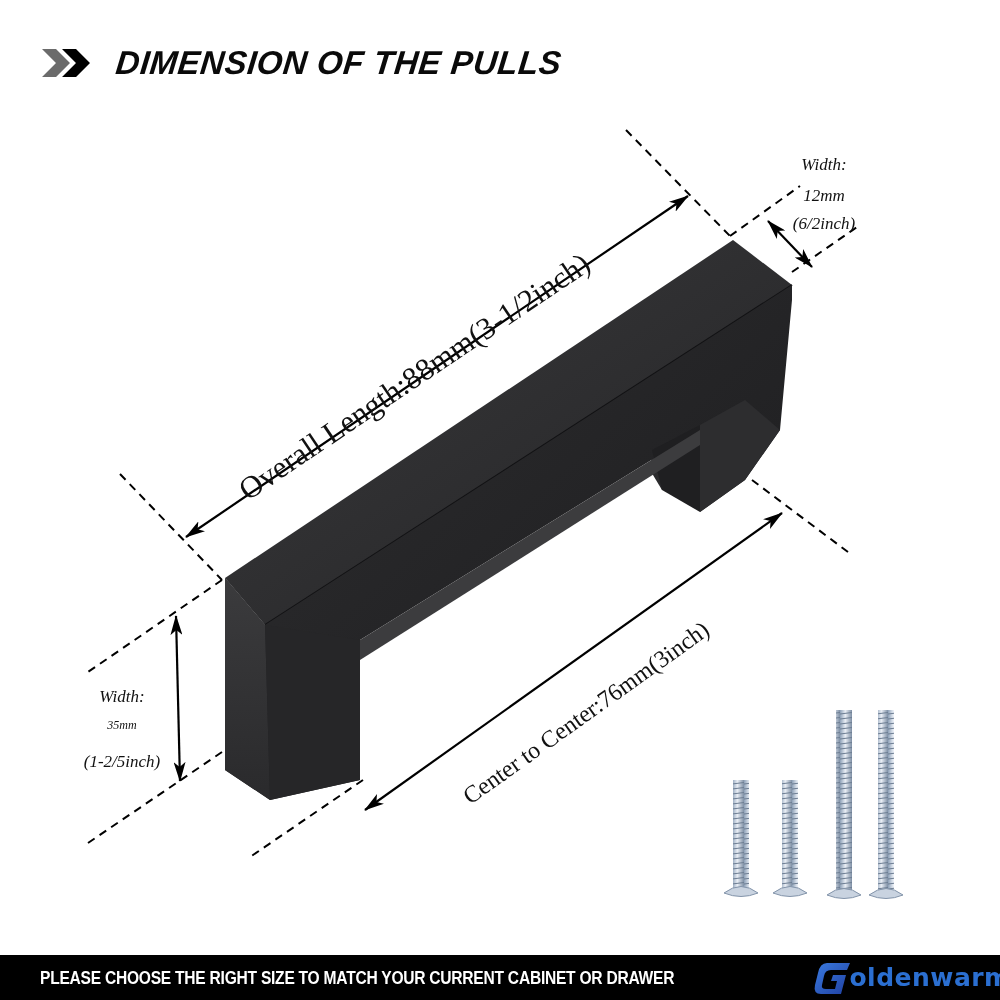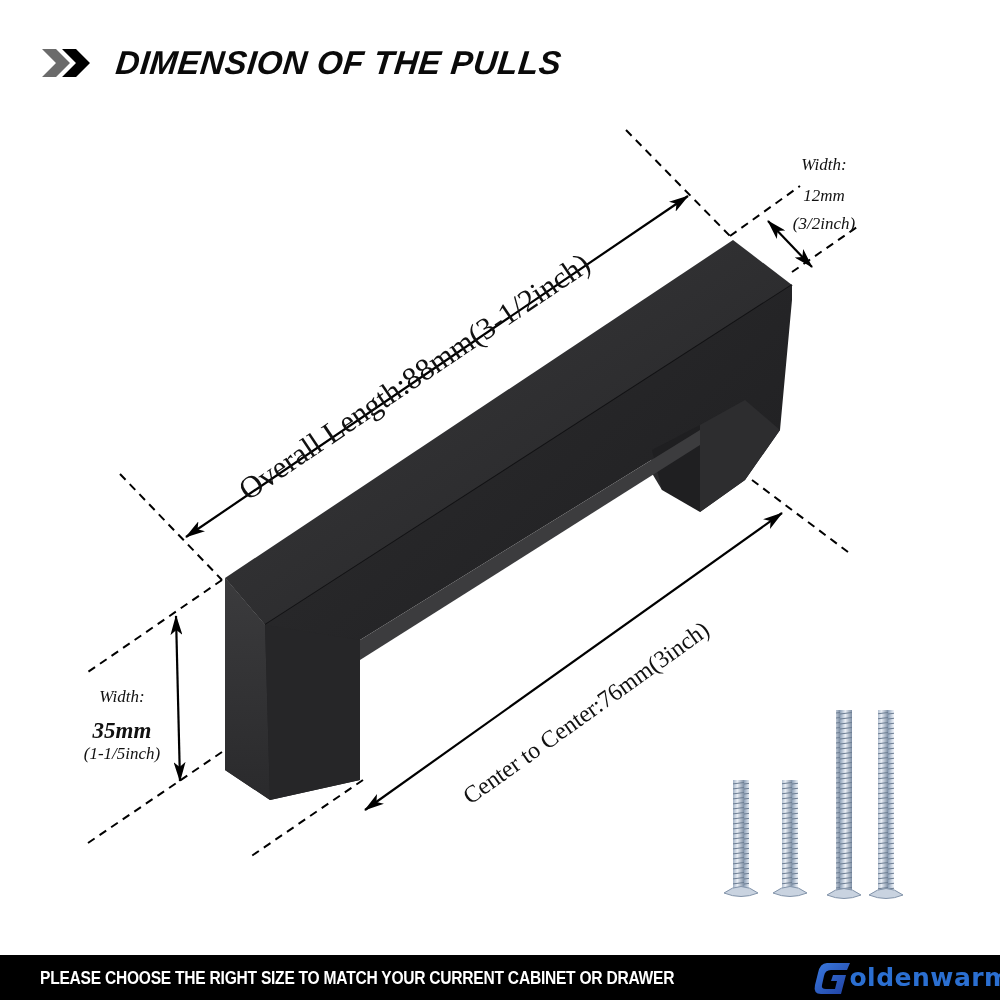--- a/index.html
+++ b/index.html
@@ -135,27 +135,27 @@
     </g>
   </g>
 </svg>
 
 <div class="rot-label" style="left:232px; top:478px; font-size:31px; transform: rotate(-34deg);">Overall Length:88mm(3-1/2inch)</div>
 <div class="rot-label" style="left:458px; top:788px; font-size:24px; transform: rotate(-35.5deg);">Center to Center:76mm(3inch)</div>
 
 <div class="dim-label" style="left:779px; top:156px; width:90px;">
   <div style="font-size:17px; margin-bottom:14px;">Width:</div>
   <div style="font-size:17px; margin-bottom:11px;">12mm</div>
-  <div style="font-size:17px;">(3/2inch)</div>
+  <div style="font-size:17px;">(6/2inch)</div>
 </div>
 
 <div class="dim-label" style="left:72px; top:688px; width:100px;">
   <div style="font-size:17px; margin-bottom:14px;">Width:</div>
-  <div style="font-size:23px; margin-bottom:3px;font-weight:bold;">35mm</div>
-  <div style="font-size:17px;">(1-1/5inch)</div>
+  <div style="font-size:12px; margin-bottom:22px;">35mm</div>
+  <div style="font-size:17px;">(1-2/5inch)</div>
 </div>
 
 <div class="footer">
   <div class="note">PLEASE CHOOSE THE RIGHT SIZE TO MATCH YOUR CURRENT CABINET OR DRAWER</div>
   <div class="logo">
     <svg class="g-mark" viewBox="0 0 38 34">
       <defs>
         <linearGradient id="gGrad" x1="0" y1="0" x2="1" y2="1">
           <stop offset="0" stop-color="#3b7be0"></stop>
           <stop offset="1" stop-color="#1f3fa0"></stop>

